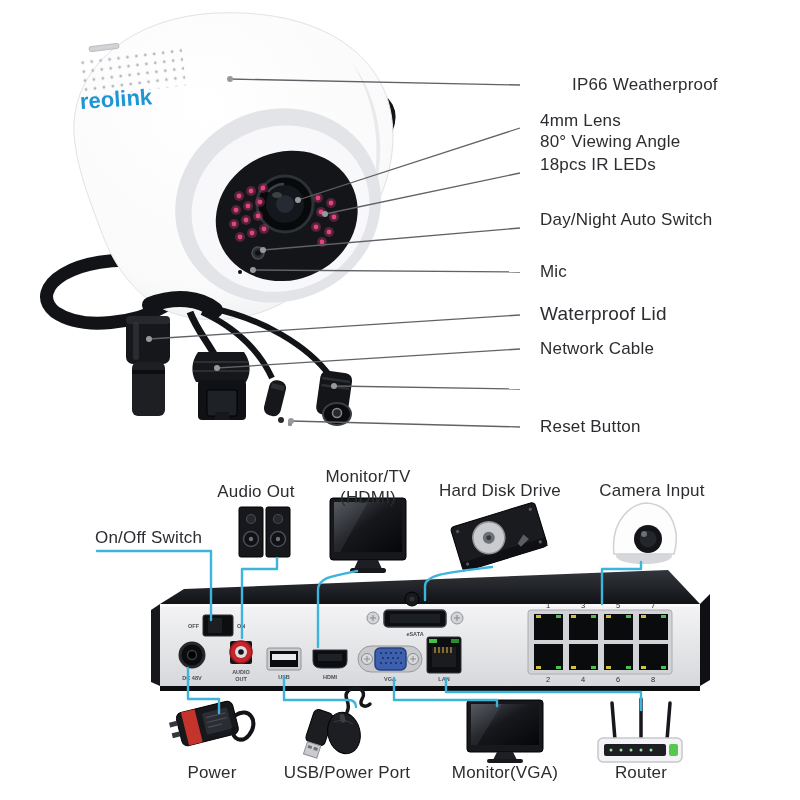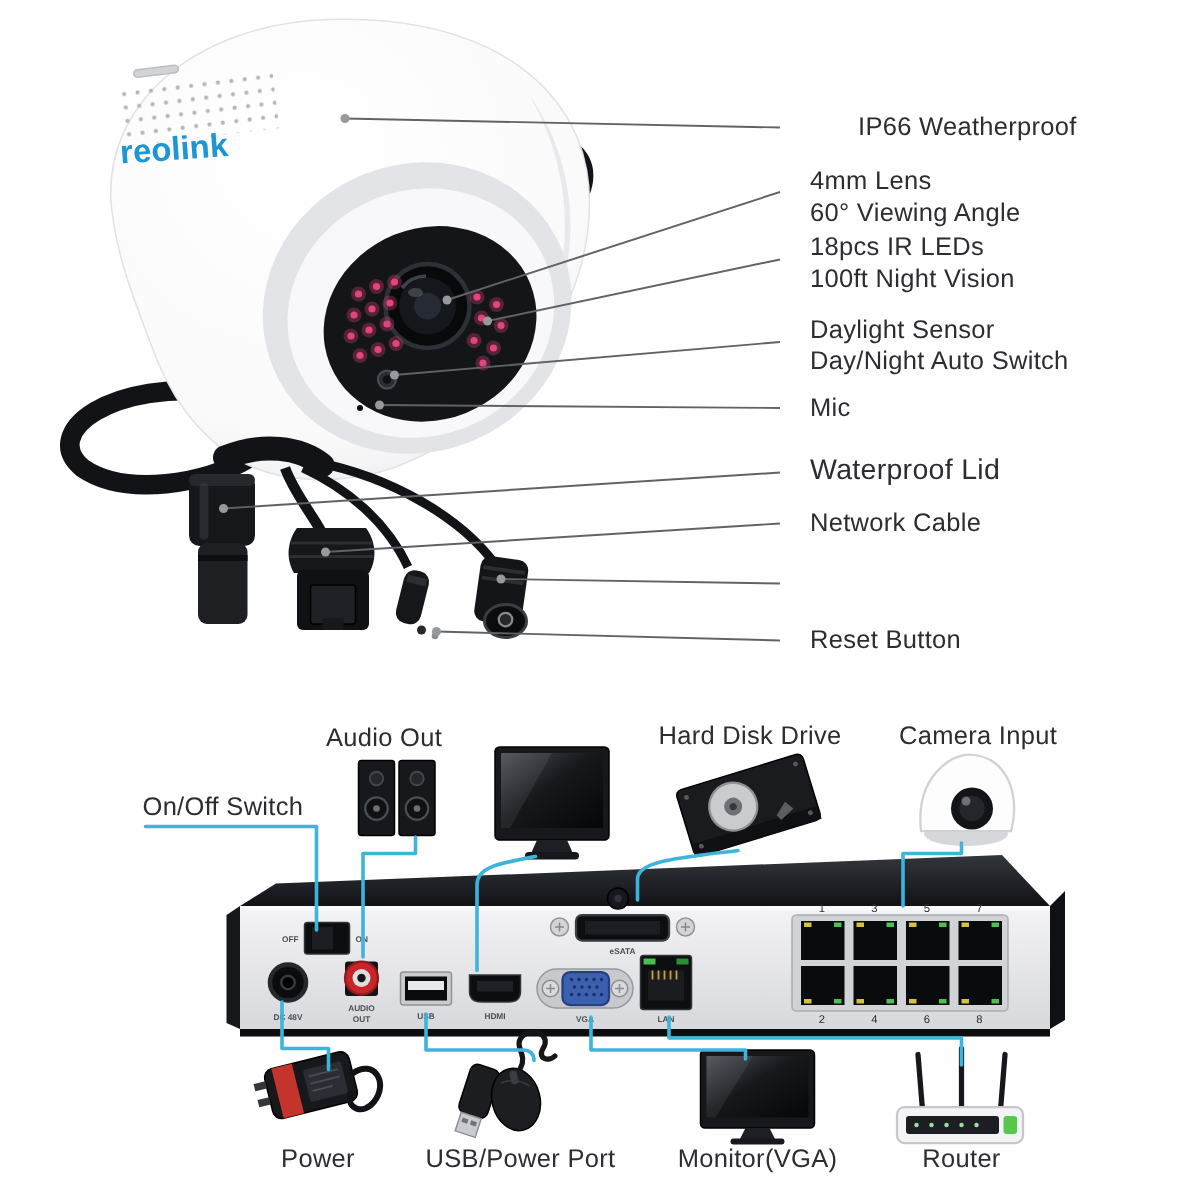--- a/index.html
+++ b/index.html
@@ -415,45 +415,47 @@
     <path d="M 394 678 V 700 H 497 V 706"></path>
     <path d="M 446 678 V 692 H 641 V 710"></path>
   </g>
 </svg>
 
 <div class="lbl" style="left:572px;top:74px">
       <div>IP66 Weatherproof</div>
     </div>
 <div class="lbl" style="left:540px;top:110px">
       <div>4mm Lens</div>
-      <div>60° Viewing Angle</div>
+      <div>80° Viewing Angle</div>
     </div>
 <div class="lbl" style="left:540px;top:154px">
       <div>18pcs IR LEDs</div>
-      <div>100ft Night Vision</div>
     </div>
 <div class="lbl" style="left:540px;top:209px">
-      <div>Daylight Sensor</div>
       <div>Day/Night Auto Switch</div>
     </div>
 <div class="lbl" style="left:540px;top:261px">
       <div>Mic</div>
     </div>
 <div class="lbl big" style="left:540px;top:302px">
       <div>Waterproof Lid</div>
     </div>
 <div class="lbl" style="left:540px;top:338px">
       <div>Network Cable</div>
     </div>
 <div class="lbl" style="left:540px;top:416px">
       <div>Reset Button</div>
     </div>
 
 <div class="lbl" style="left:95px;top:527px">On/Off Switch</div>
 <div class="lbl ctr" style="left:206px;top:481px;width:100px">Audio Out</div>
+<div class="lbl ctr" style="left:318px;top:466px;width:100px">
+      <div>Monitor/TV</div>
+      <div>(HDMI)</div>
+    </div>
 <div class="lbl ctr" style="left:435px;top:480px;width:130px">Hard Disk Drive</div>
 <div class="lbl ctr" style="left:592px;top:480px;width:120px">Camera Input</div>
 <div class="lbl ctr" style="left:162px;top:762px;width:100px">Power</div>
 <div class="lbl ctr" style="left:272px;top:762px;width:150px">USB/Power Port</div>
 <div class="lbl ctr" style="left:445px;top:762px;width:120px">Monitor(VGA)</div>
 <div class="lbl ctr" style="left:591px;top:762px;width:100px">Router</div>
 
 </div>
 
 </body></html>

